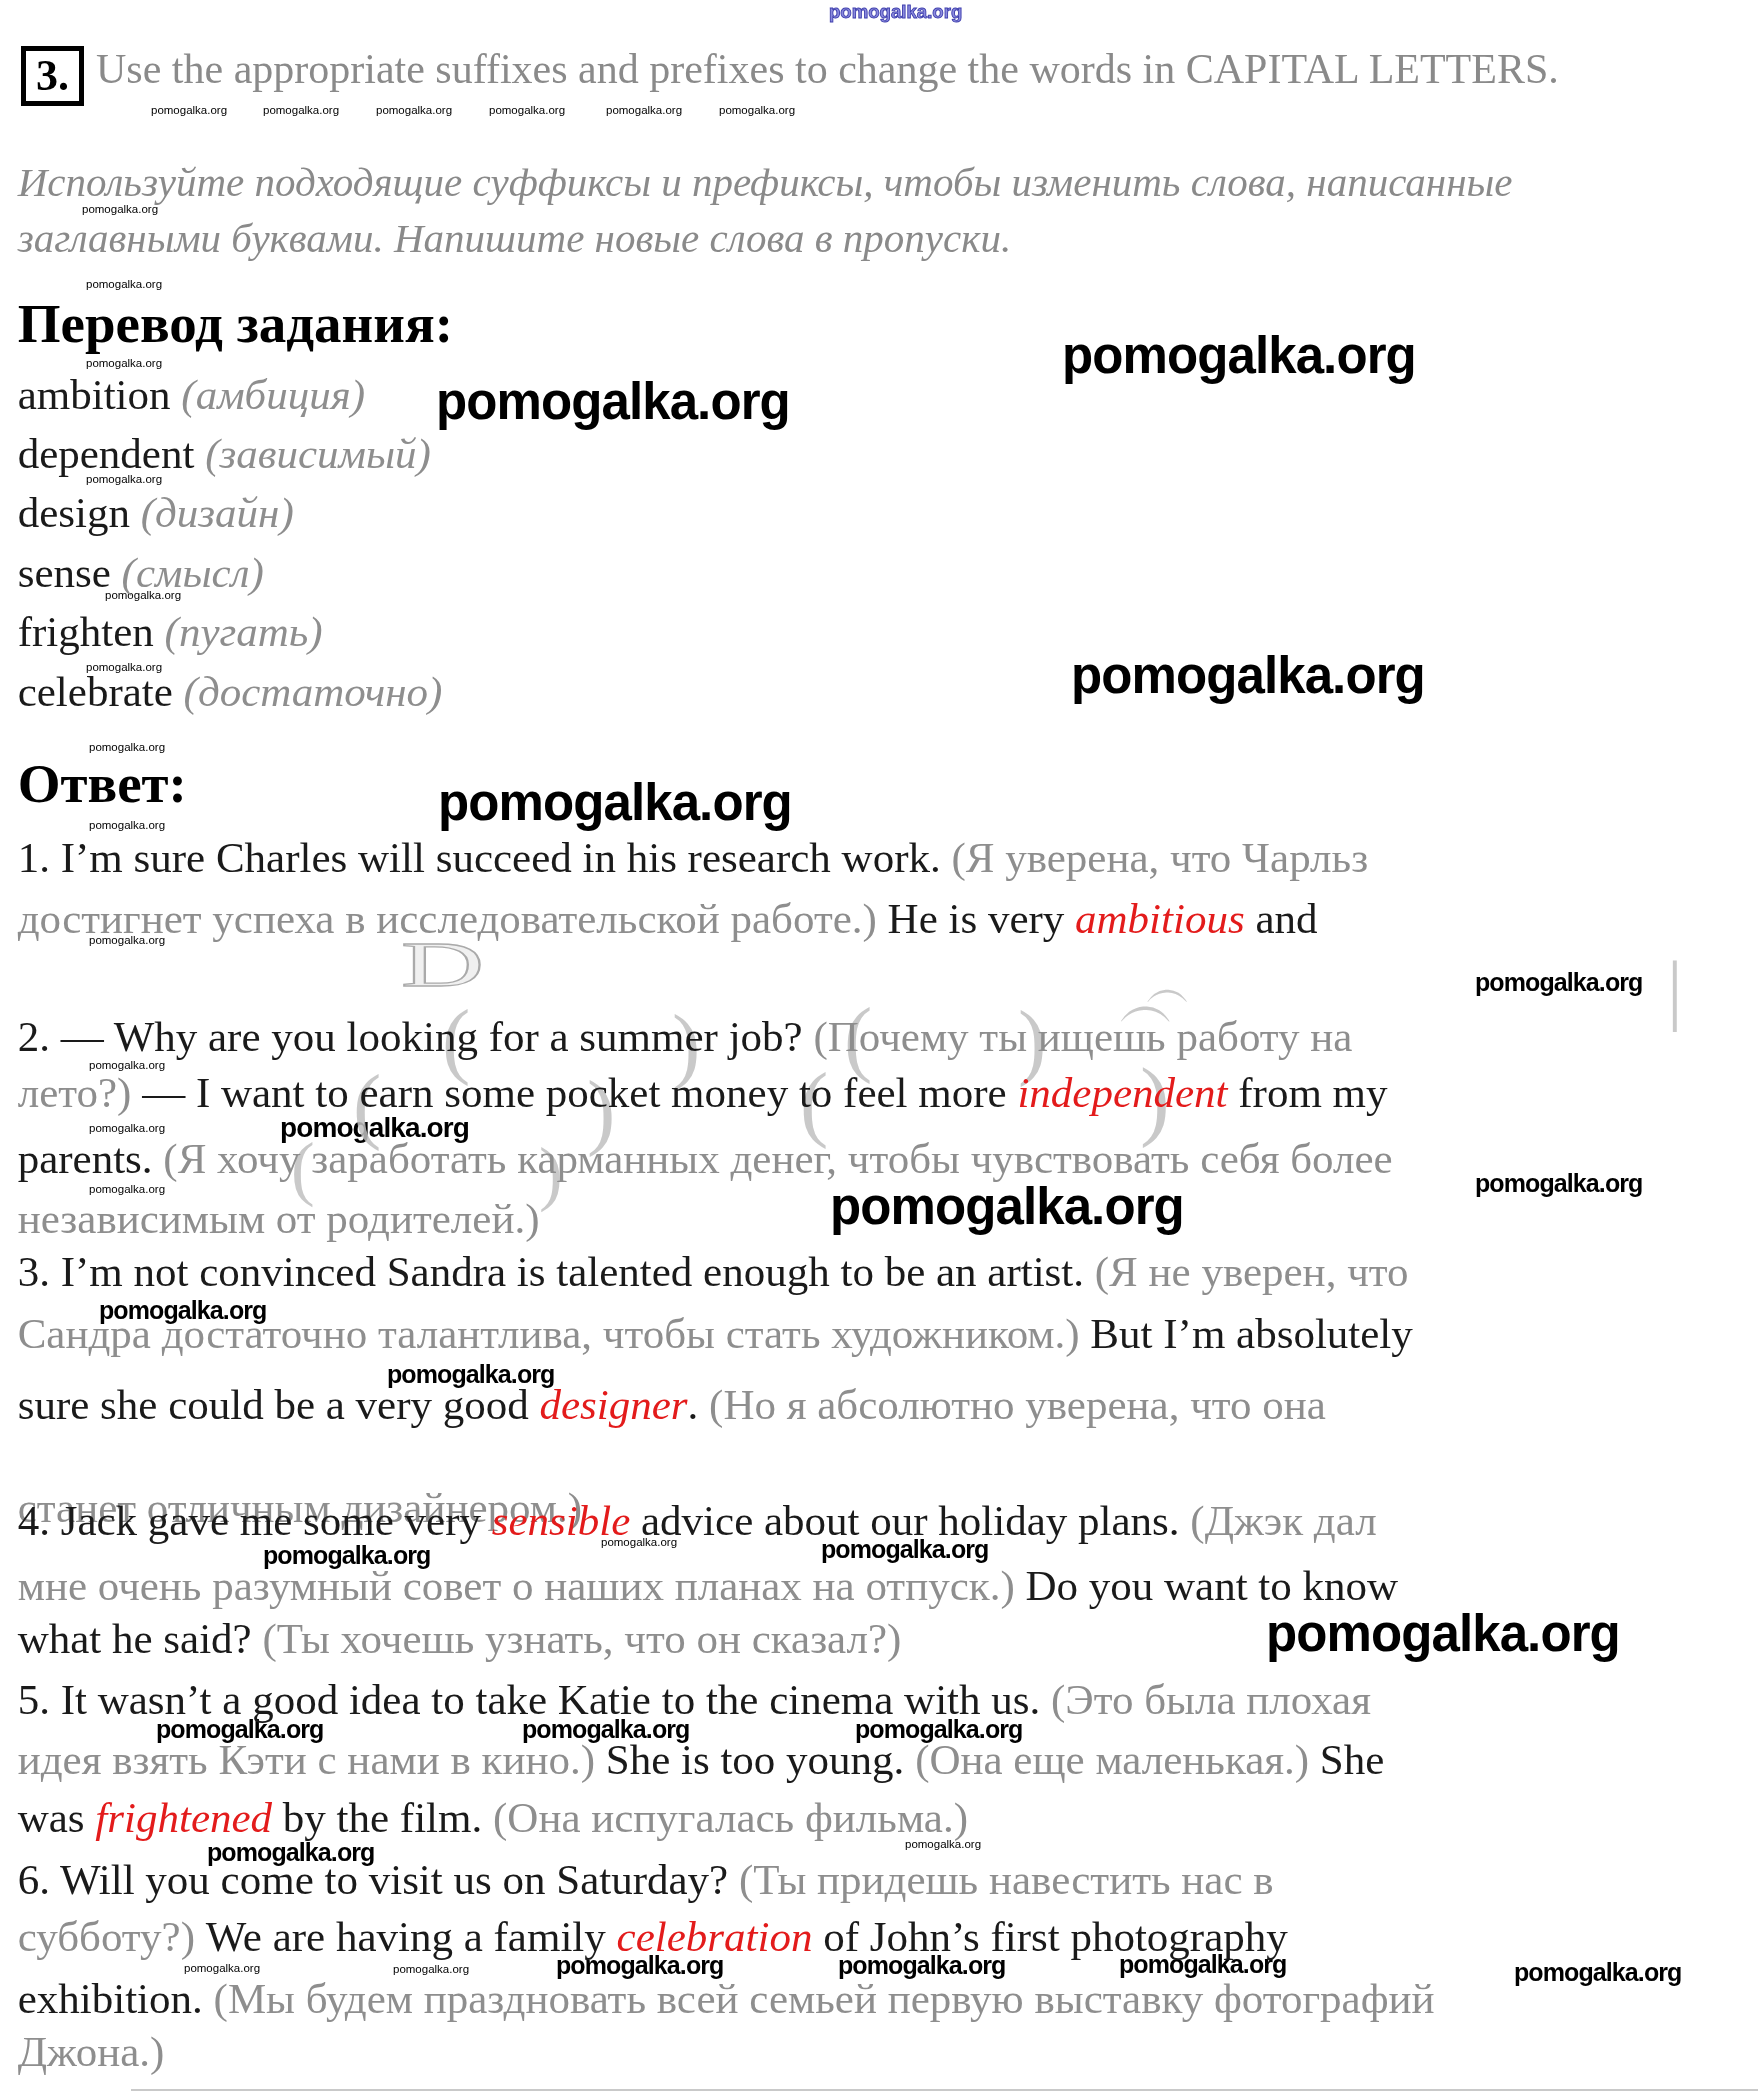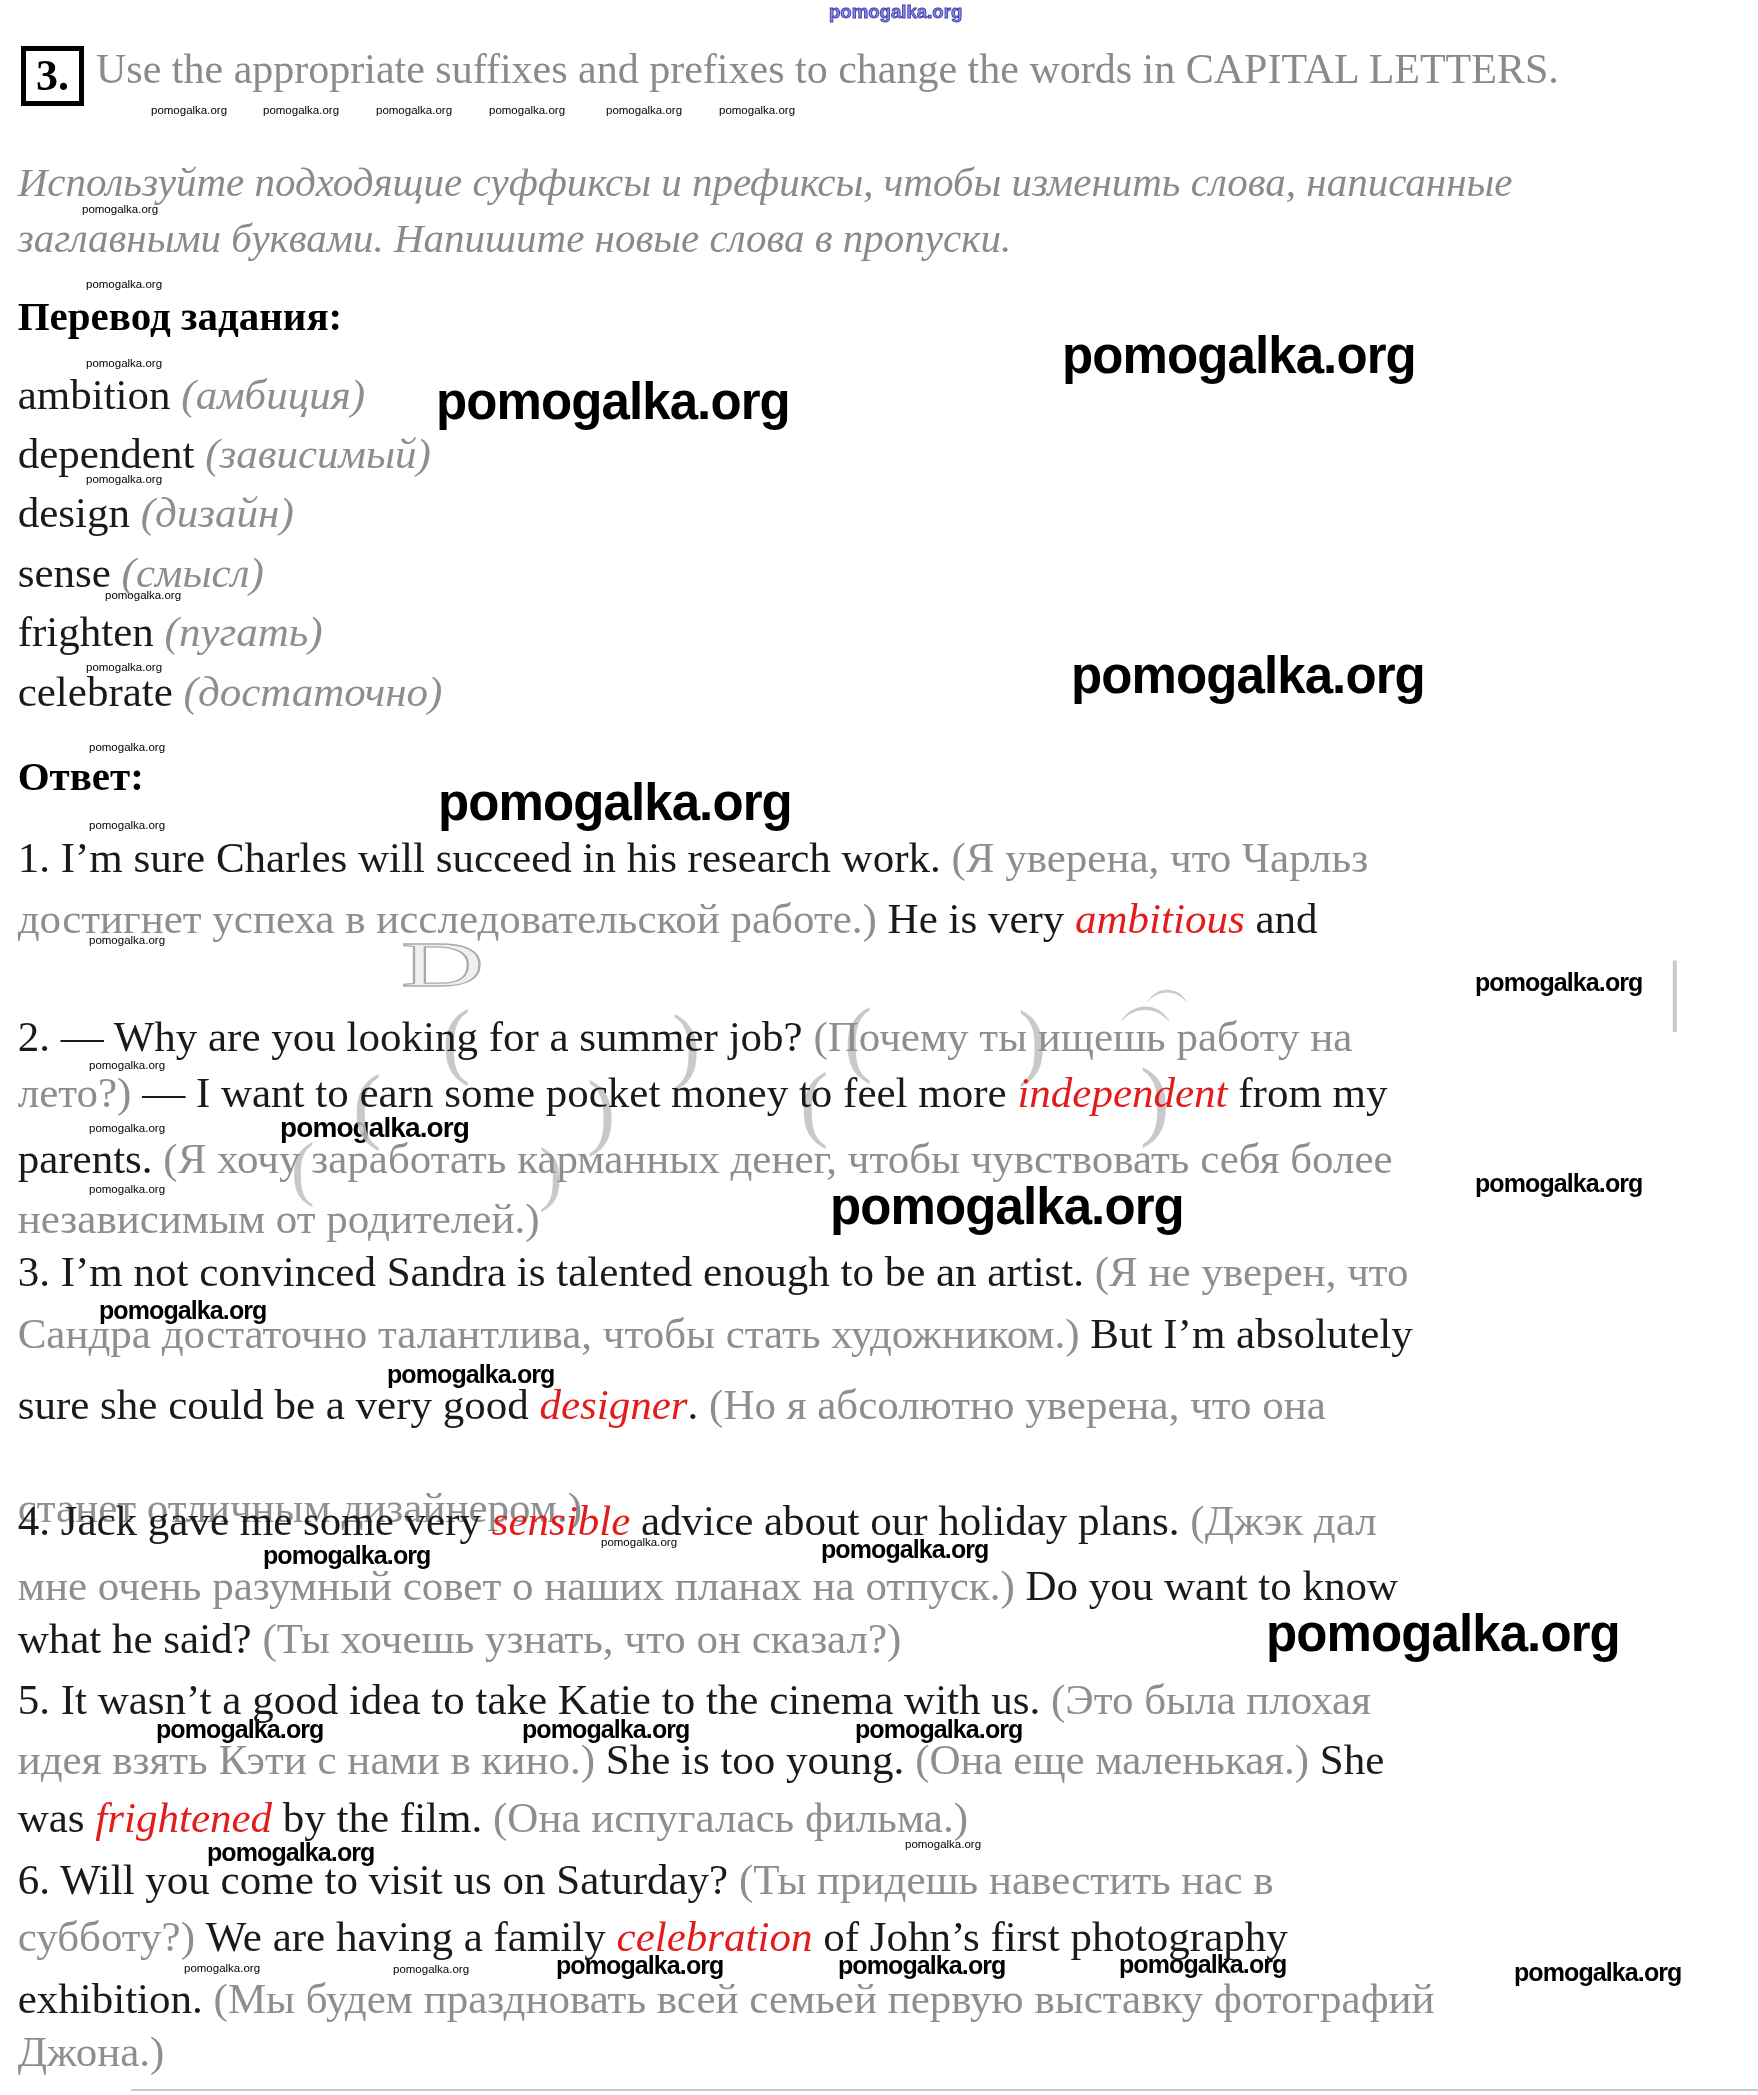--- a/index.html
+++ b/index.html
@@ -8,21 +8,21 @@
     overflow:hidden; font-family:"Liberation Serif","DejaVu Serif",serif;
   }
   .ln { position:absolute; left:17.7px; white-space:nowrap;
         font-size:43px; line-height:1.1; color:#1a1a1a; }
   .en   { color:#1a1a1a; }
   .ru   { color:#8e8e8e; }
   .rui  { color:#8e8e8e; font-style:italic; }
   .ans  { color:#e31b1b; font-style:italic; }
   .instr { font-size:42px; color:#8a8a8a; }
   .ruinstr { font-size:41px; color:#8a8a8a; font-style:italic; }
-  .head { font-weight:bold; font-size:41px; color:#000; }
+  .head { font-weight:bold; font-size:55px; color:#000; }
   .box3 { position:absolute; left:21px; top:46px; width:53px; height:50px;
           border:5.3px solid #000; text-align:center;
           font-weight:bold; font-size:44px; line-height:50px; color:#000; }
   .wm { position:absolute; font-family:"Liberation Sans","DejaVu Sans",sans-serif;
         color:#000; white-space:nowrap; line-height:1; }
   .wm-xs { font-size:11.5px; }
   .wm-md { font-size:25px; font-weight:bold; letter-spacing:-0.9px; }
   .wm-lg { font-size:28px; font-weight:bold; letter-spacing:-0.9px; }
   .wm-xl { font-size:51px; font-weight:bold; letter-spacing:-0.9px; }
   .wm-blue { font-size:18.6px; font-weight:bold; color:#8a8ade;

